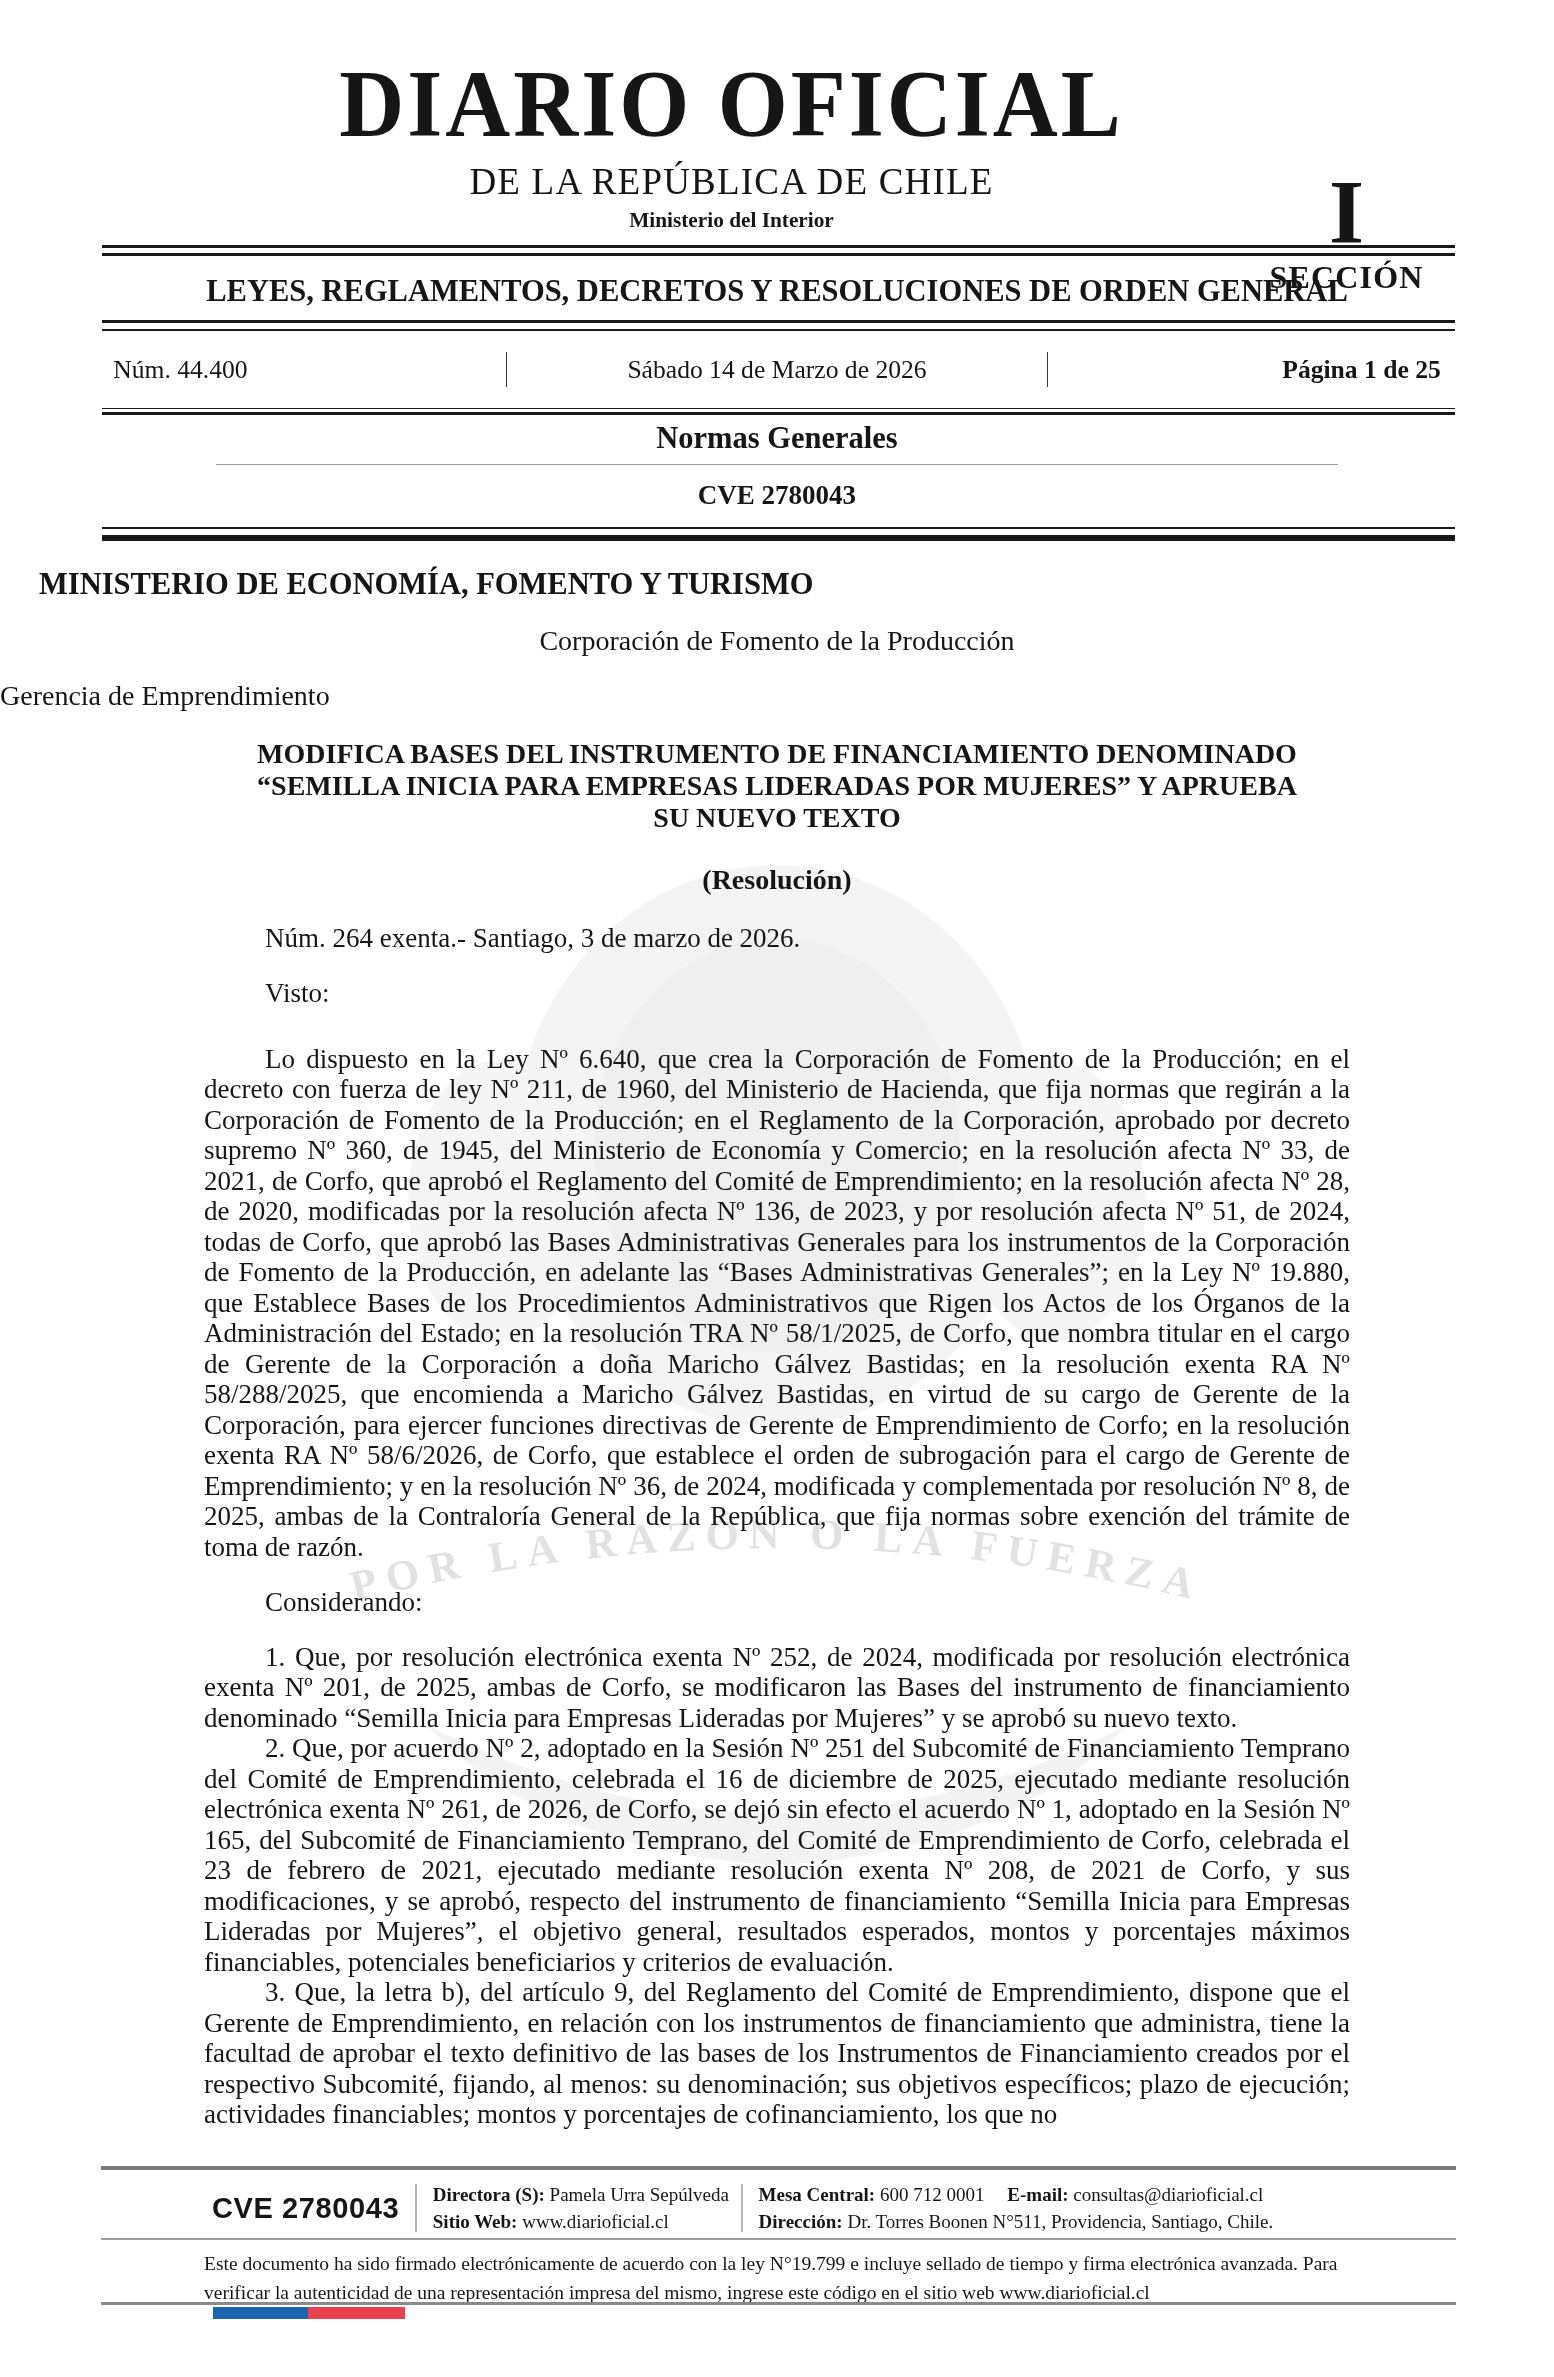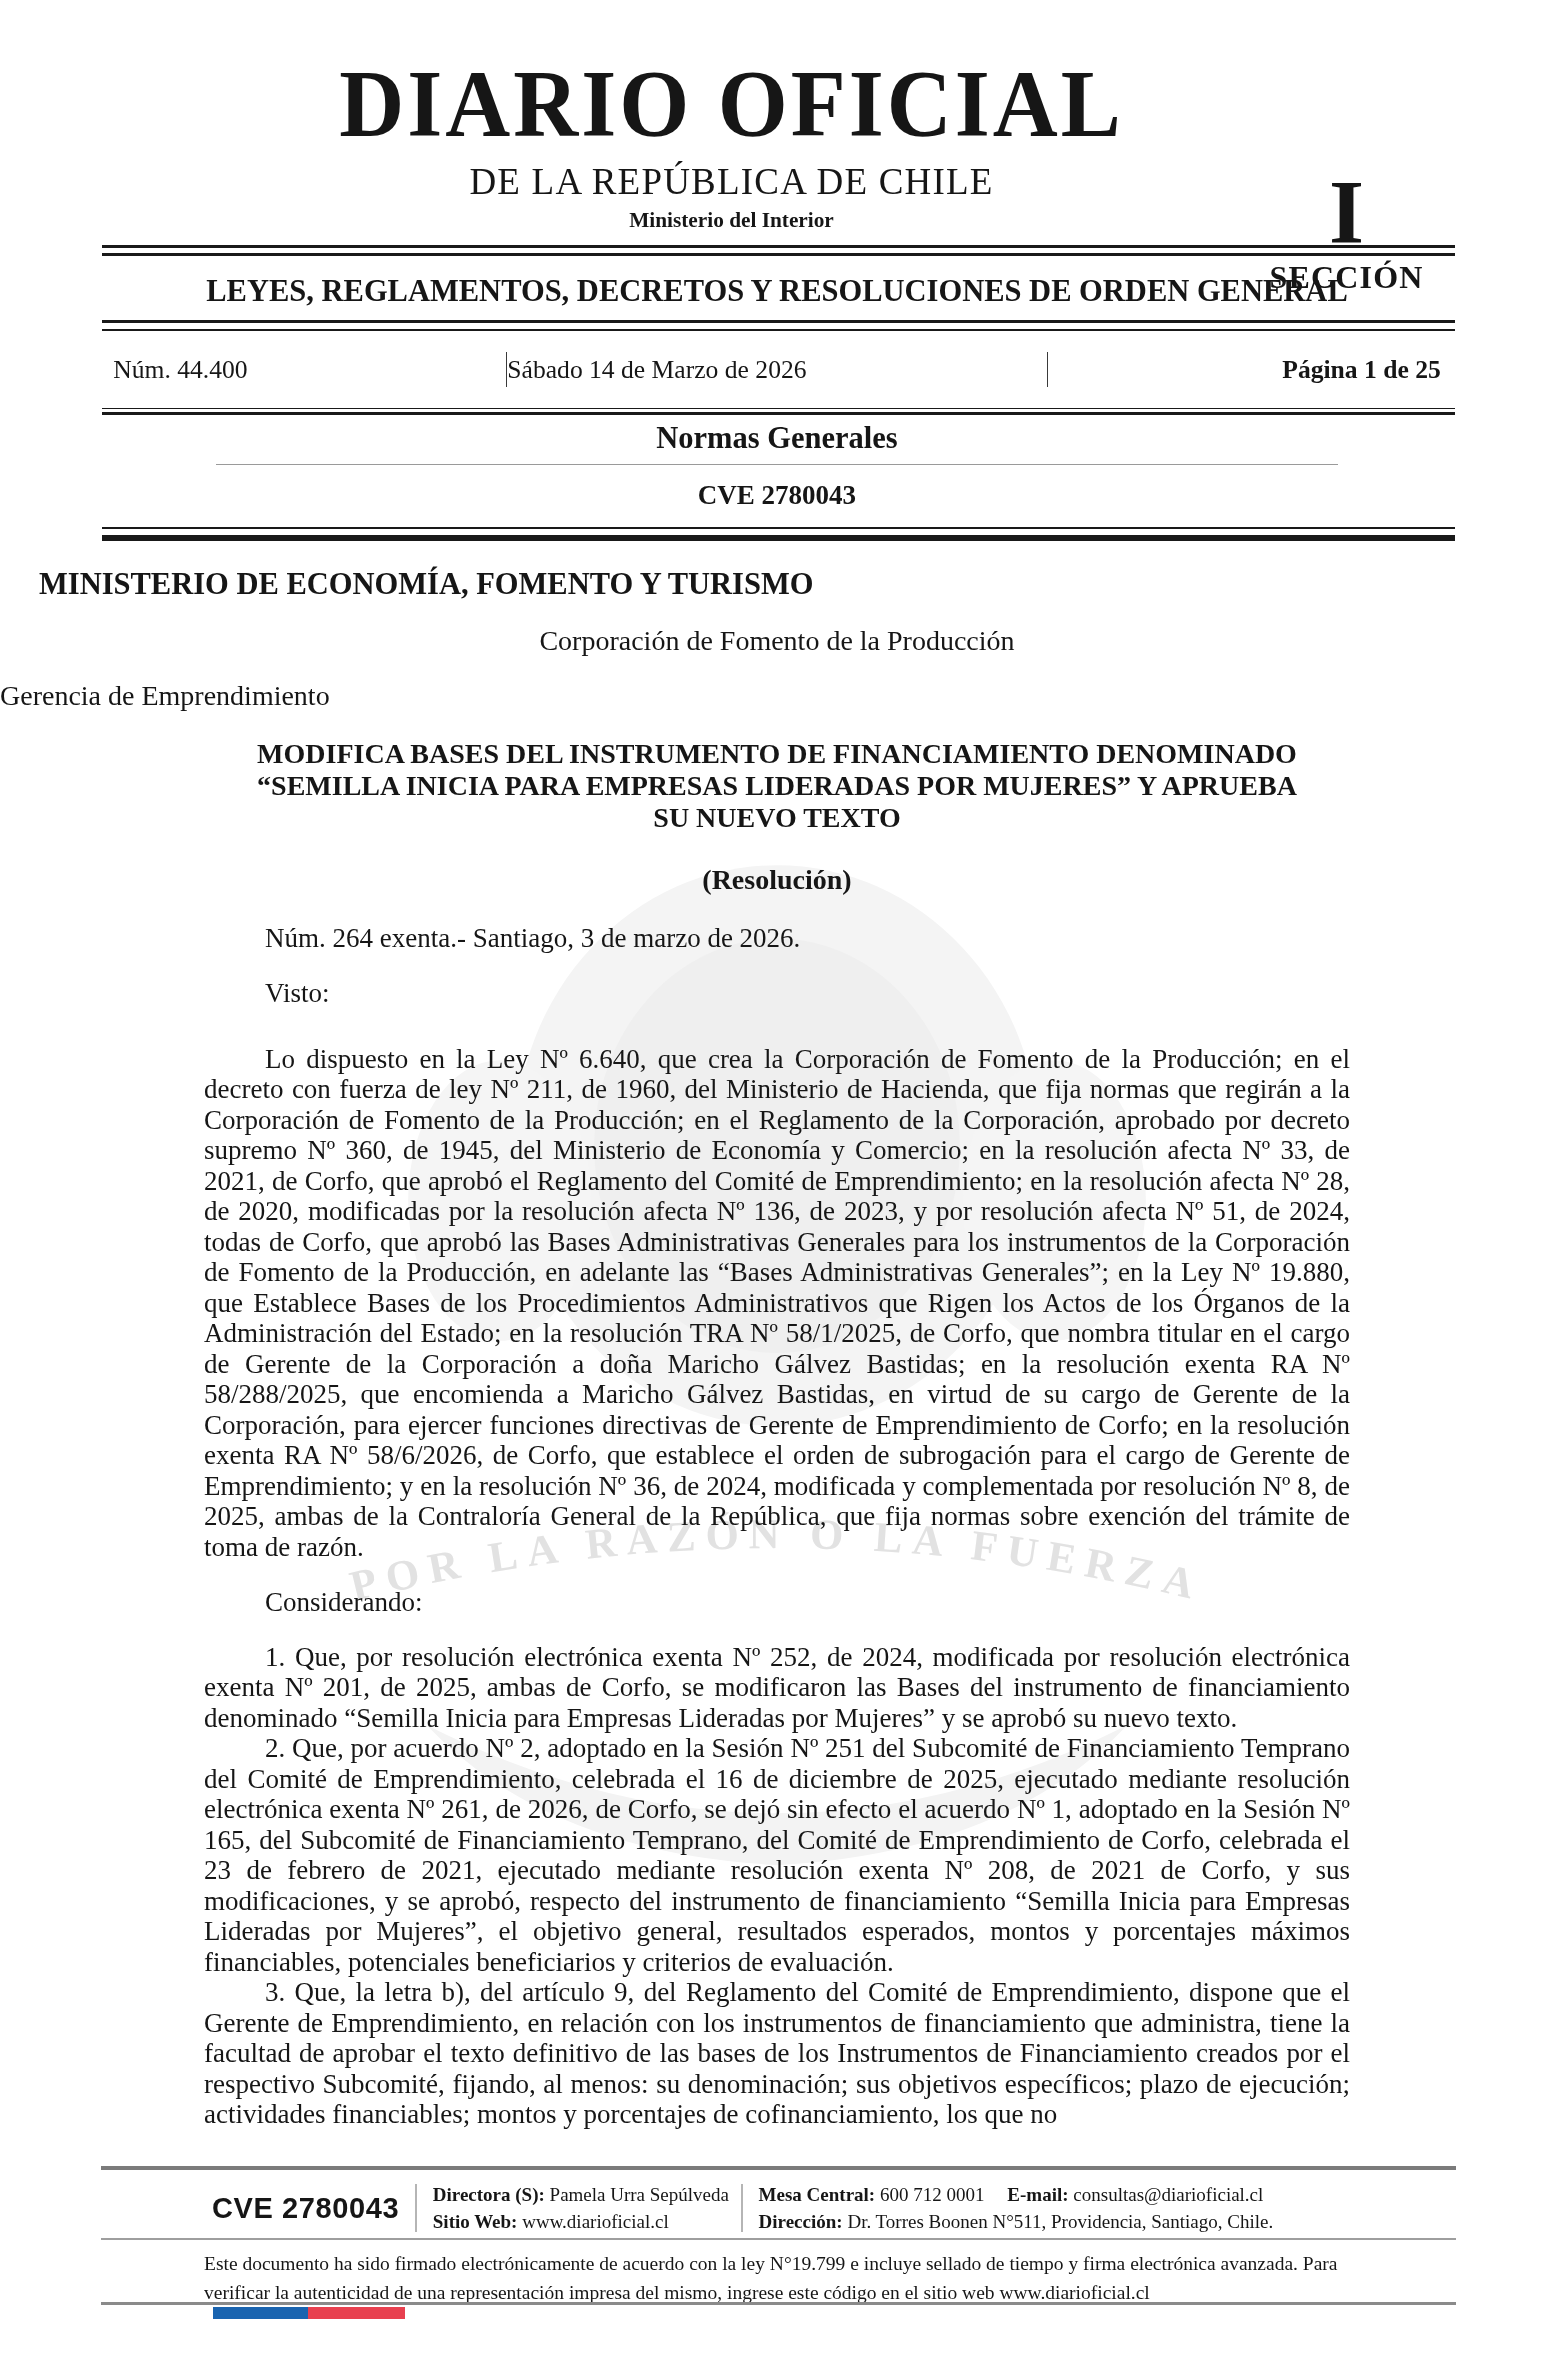--- a/index.html
+++ b/index.html
@@ -36,21 +36,21 @@
   .rC1{height:1.2px;margin-top:7.3px;}
   .rC2{height:3px;margin-top:2.4px;}
   .rD1{height:1.8px;margin-top:14.6px;}
   .rD2{height:6.7px;margin-top:6.1px;}
   .hairline{height:1.2px;background:#9a9a9a;width:1122px;margin:6.1px auto 0 auto;}
   
   .banner{text-align:center;font-size:30.5px;font-weight:bold;line-height:39px;margin-top:16px;white-space:nowrap;}
   .issue-row{display:flex;align-items:center;margin:12px 101px;padding:9.8px 0 8.5px 0;font-size:25.6px;}
   .issue-cell{line-height:34px;}
   .issue-left{width:30%;padding-left:12.2px;box-sizing:border-box;}
-  .issue-center{width:40%;}
+  .issue-center{width:40%;text-align:center;}
   .issue-right{width:30%;text-align:right;padding-right:12.2px;box-sizing:border-box;font-weight:bold;}
   .issue-divider{width:1.8px;height:35px;background:#3a3a3a;}
   
   .normas{text-align:center;font-size:30.5px;font-weight:bold;line-height:40px;margin-top:3px;}
   .cve-line{text-align:center;font-size:27px;font-weight:bold;line-height:34px;margin-top:13.4px;}
   
   .h-ministry{text-align:left;font-size:30.5px;font-weight:bold;line-height:37px;margin-top:24.4px;padding-left:39px;}
   .h-agency{text-align:center;font-size:28px;line-height:34px;margin-top:21px;}
   .h-division{font-size:28px;line-height:34px;margin-top:21px;}
   .doc-title{

